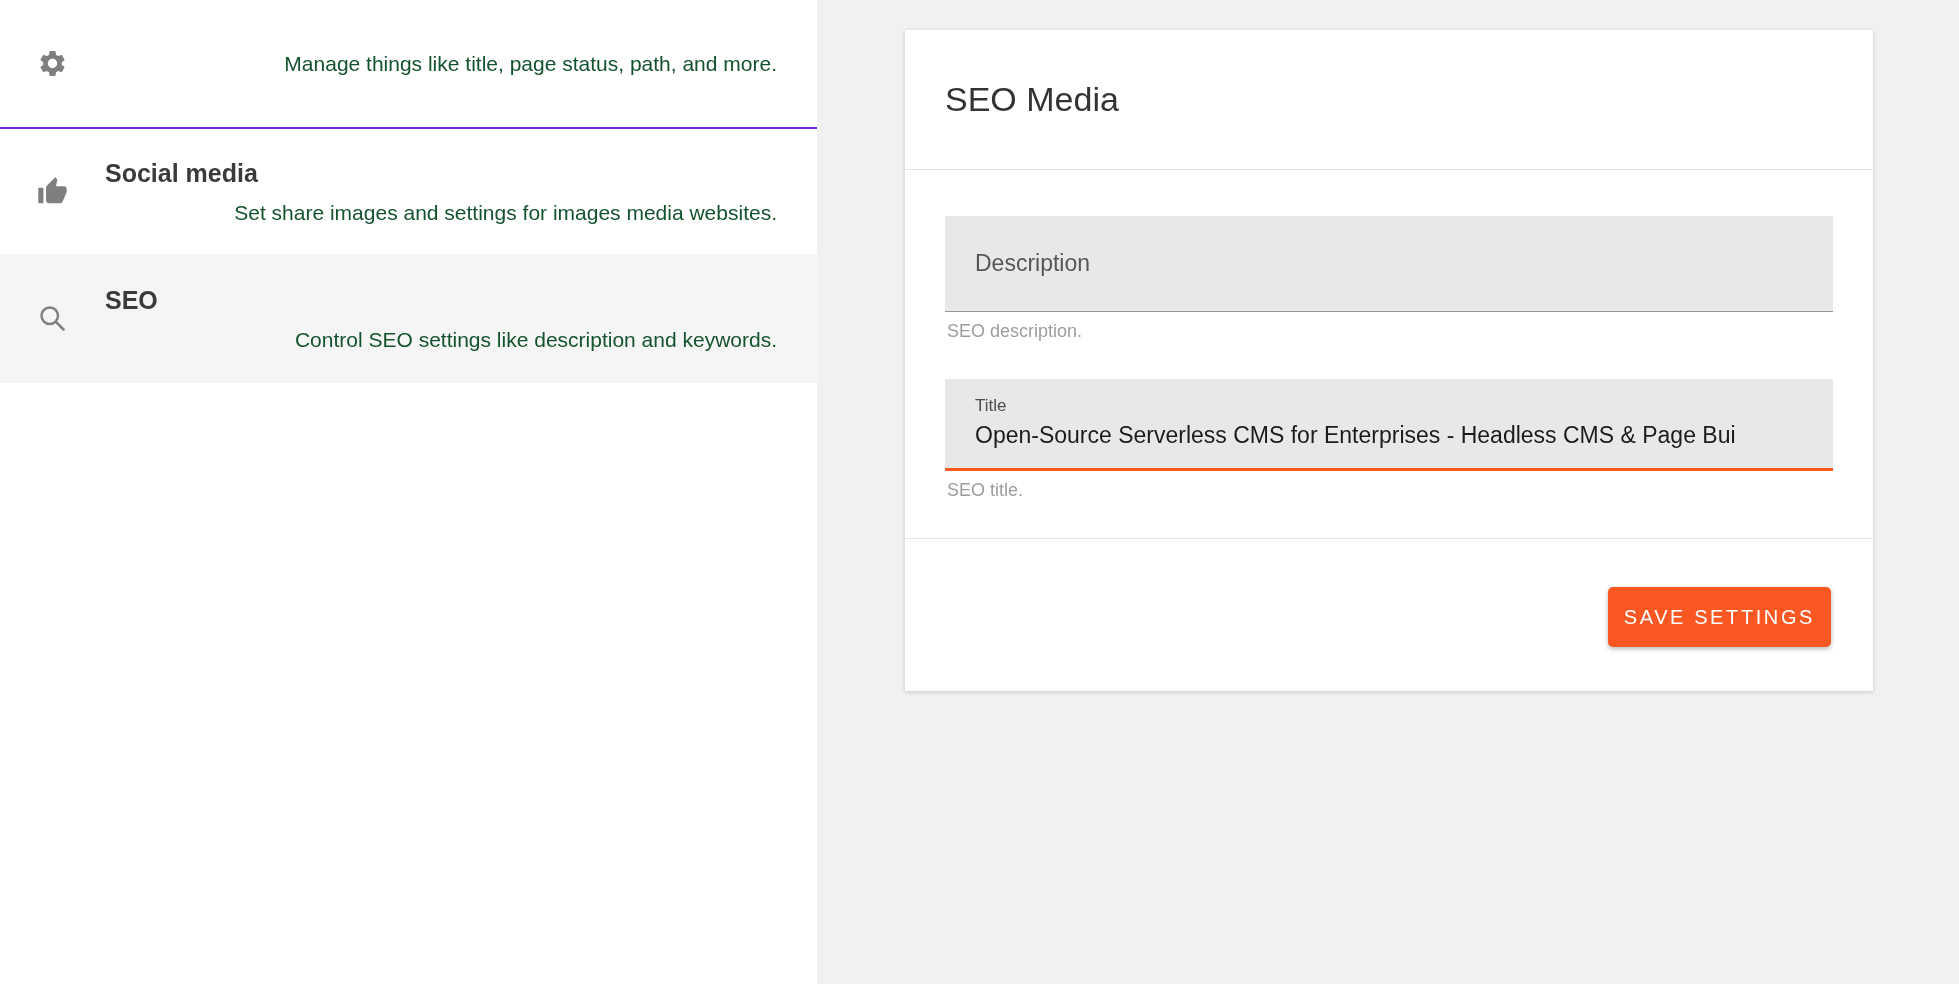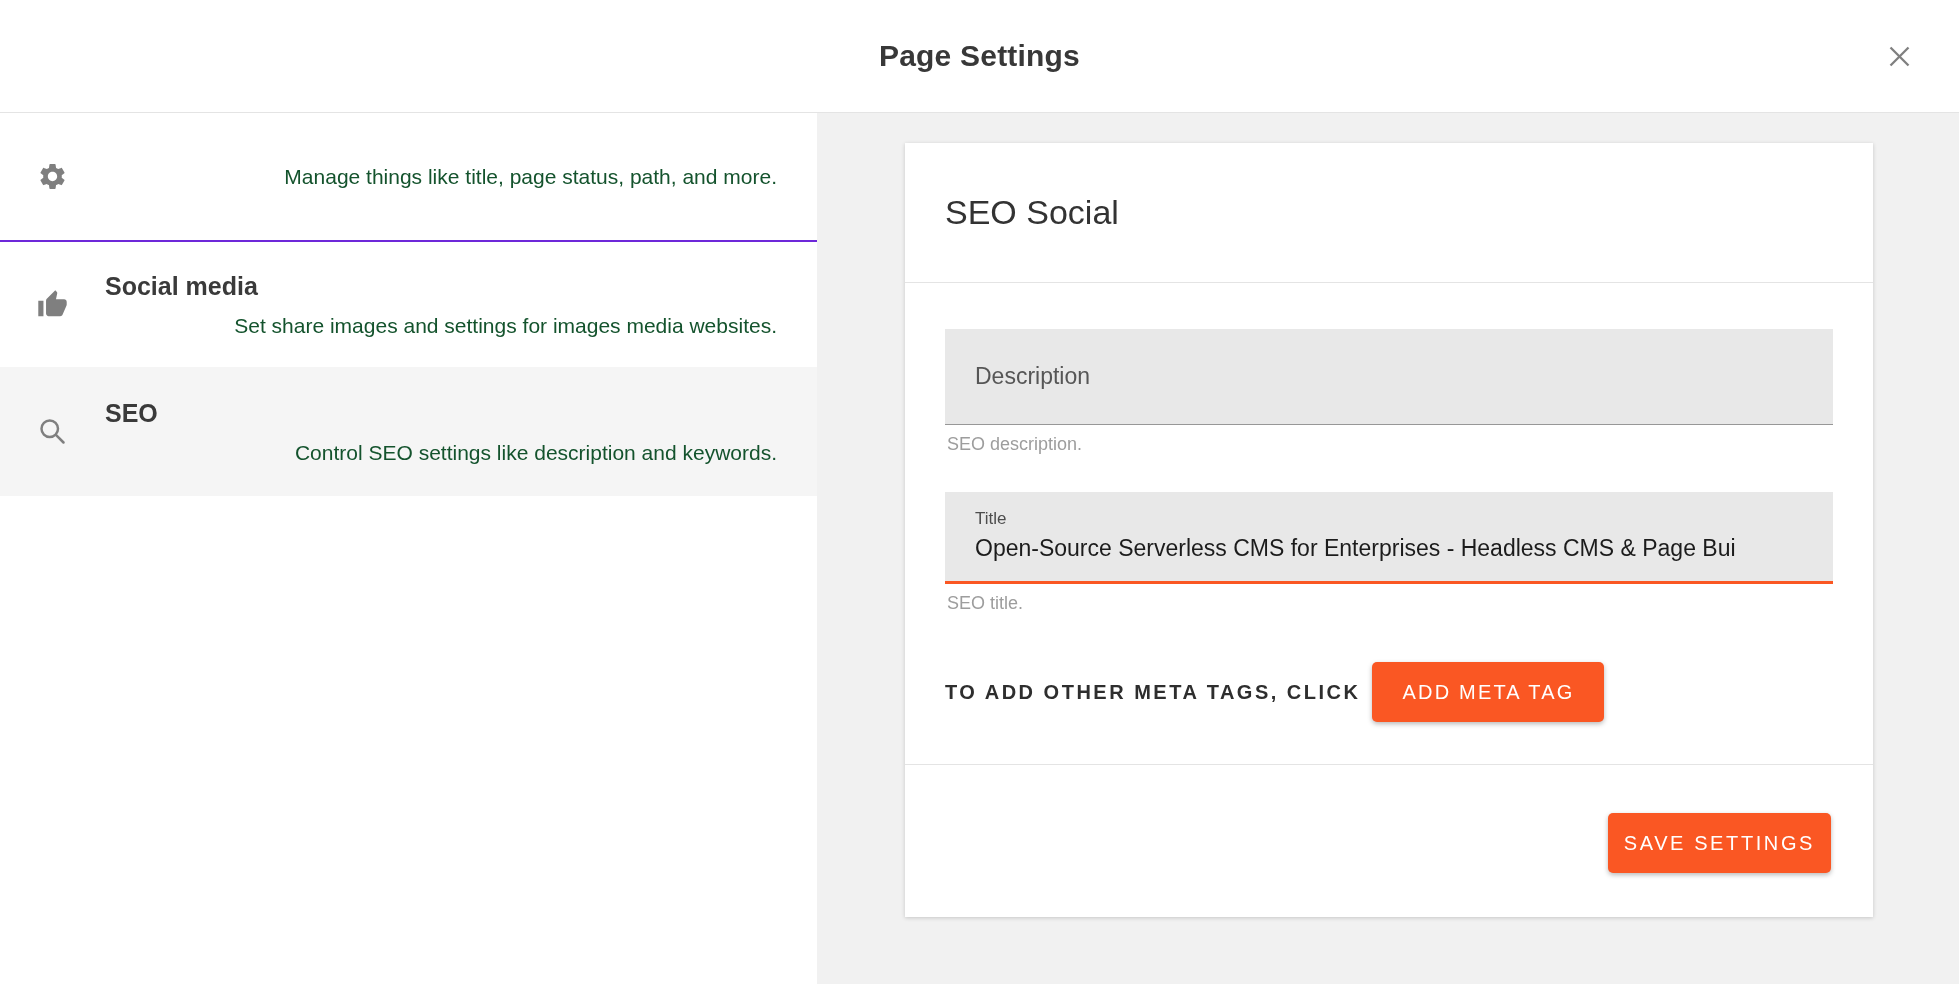--- a/index.html
+++ b/index.html
@@ -62,31 +62,20 @@
     letter-spacing:2.2px;box-shadow:0 2px 5px rgba(0,0,0,.28);}
   .btn-add{height:60px;padding:0 30px;font-size:20px;}
   .card-footer{border-top:1px solid var(--divider);padding:48px 42px 44px;display:flex;justify-content:flex-end;}
   .btn-save{height:60px;padding:0 16px;font-size:20px;letter-spacing:2.6px;}
 </style>
 </head>
 <body>
 
 <div class="modal">
 
-  <div class="modal-header">
-    <div class="modal-title">Page Settings</div>
-    <button class="close-btn">
-      <span>
-        <svg width="27" height="27" viewBox="0 0 24 24" fill="none" stroke="#7f7f7f" stroke-width="2.1">
-          <line x1="4" y1="4" x2="20" y2="20"></line>
-            <line x1="20" y1="4" x2="4" y2="20"></line>
-        </svg>
-      </span>
-    </button>
-  </div>
 
   <div class="modal-body">
 
     <div class="sidebar">
 
       <div class="sidebar-item">
         <span class="item-icon">
           <svg width="31" height="31" viewBox="0 0 24 24" fill="#7f7f7f">
             <path d="M19.14,12.94c0.04-0.3,0.06-0.61,0.06-0.94c0-0.32-0.02-0.64-0.07-0.94l2.03-1.58c0.18-0.14,0.23-0.41,0.12-0.61 l-1.92-3.32c-0.12-0.22-0.37-0.29-0.59-0.22l-2.39,0.96c-0.5-0.38-1.03-0.7-1.62-0.94L14.4,2.81c-0.04-0.24-0.24-0.41-0.48-0.41 h-3.84c-0.24,0-0.43,0.17-0.47,0.41L9.25,5.35C8.66,5.59,8.12,5.92,7.63,6.29L5.24,5.33c-0.22-0.08-0.47,0-0.59,0.22L2.74,8.87 C2.62,9.08,2.66,9.34,2.86,9.48l2.03,1.58C4.84,11.36,4.8,11.69,4.8,12s0.02,0.64,0.07,0.94l-2.03,1.58 c-0.18,0.14-0.23,0.41-0.12,0.61l1.92,3.32c0.12,0.22,0.37,0.29,0.59,0.22l2.39-0.96c0.5,0.38,1.03,0.7,1.62,0.94l0.36,2.54 c0.05,0.24,0.24,0.41,0.48,0.41h3.84c0.24,0,0.44-0.17,0.47-0.41l0.36-2.54c0.59-0.24,1.13-0.56,1.62-0.94l2.39,0.96 c0.22,0.08,0.47,0,0.59-0.22l1.92-3.32c0.12-0.22,0.07-0.47-0.12-0.61L19.14,12.94z M12,15.6c-1.98,0-3.6-1.62-3.6-3.6 s1.62-3.6,3.6-3.6s3.6,1.62,3.6,3.6S13.98,15.6,12,15.6z"></path>
           </svg>
@@ -119,44 +108,40 @@
           <div class="item-title">SEO</div>
           <div class="item-desc">Control SEO settings like description and keywords.</div>
         </span>
       </div>
     </div>
 
     <div class="content">
       <div class="card">
 
         <div class="card-header">
-          <div class="card-heading">SEO Social</div>
+          <div class="card-heading">SEO Media</div>
         </div>
 
         <div class="card-body">
 
           <div class="field-group">
             <div class="text-field plain">
               <input type="text" placeholder="Description" style="">
             </div>
             <div class="field-helper">SEO description.</div>
           </div>
 
           <div class="field-group">
             <div class="text-field focused">
               <div class="field-label">Title</div>
               <input type="text" value="Open-Source Serverless CMS for Enterprises - Headless CMS &amp; Page Bui" style="">
             </div>
             <div class="field-helper">SEO title.</div>
           </div>
 
-          <div class="meta-row">
-            <span class="meta-text">TO ADD OTHER META TAGS, CLICK</span>
-            <button class="btn btn-add">ADD META TAG</button>
-          </div>
         </div>
 
         <div class="card-footer">
           <button class="btn btn-save">SAVE SETTINGS</button>
         </div>
 
       </div>
     </div>
   </div>
 </div>

